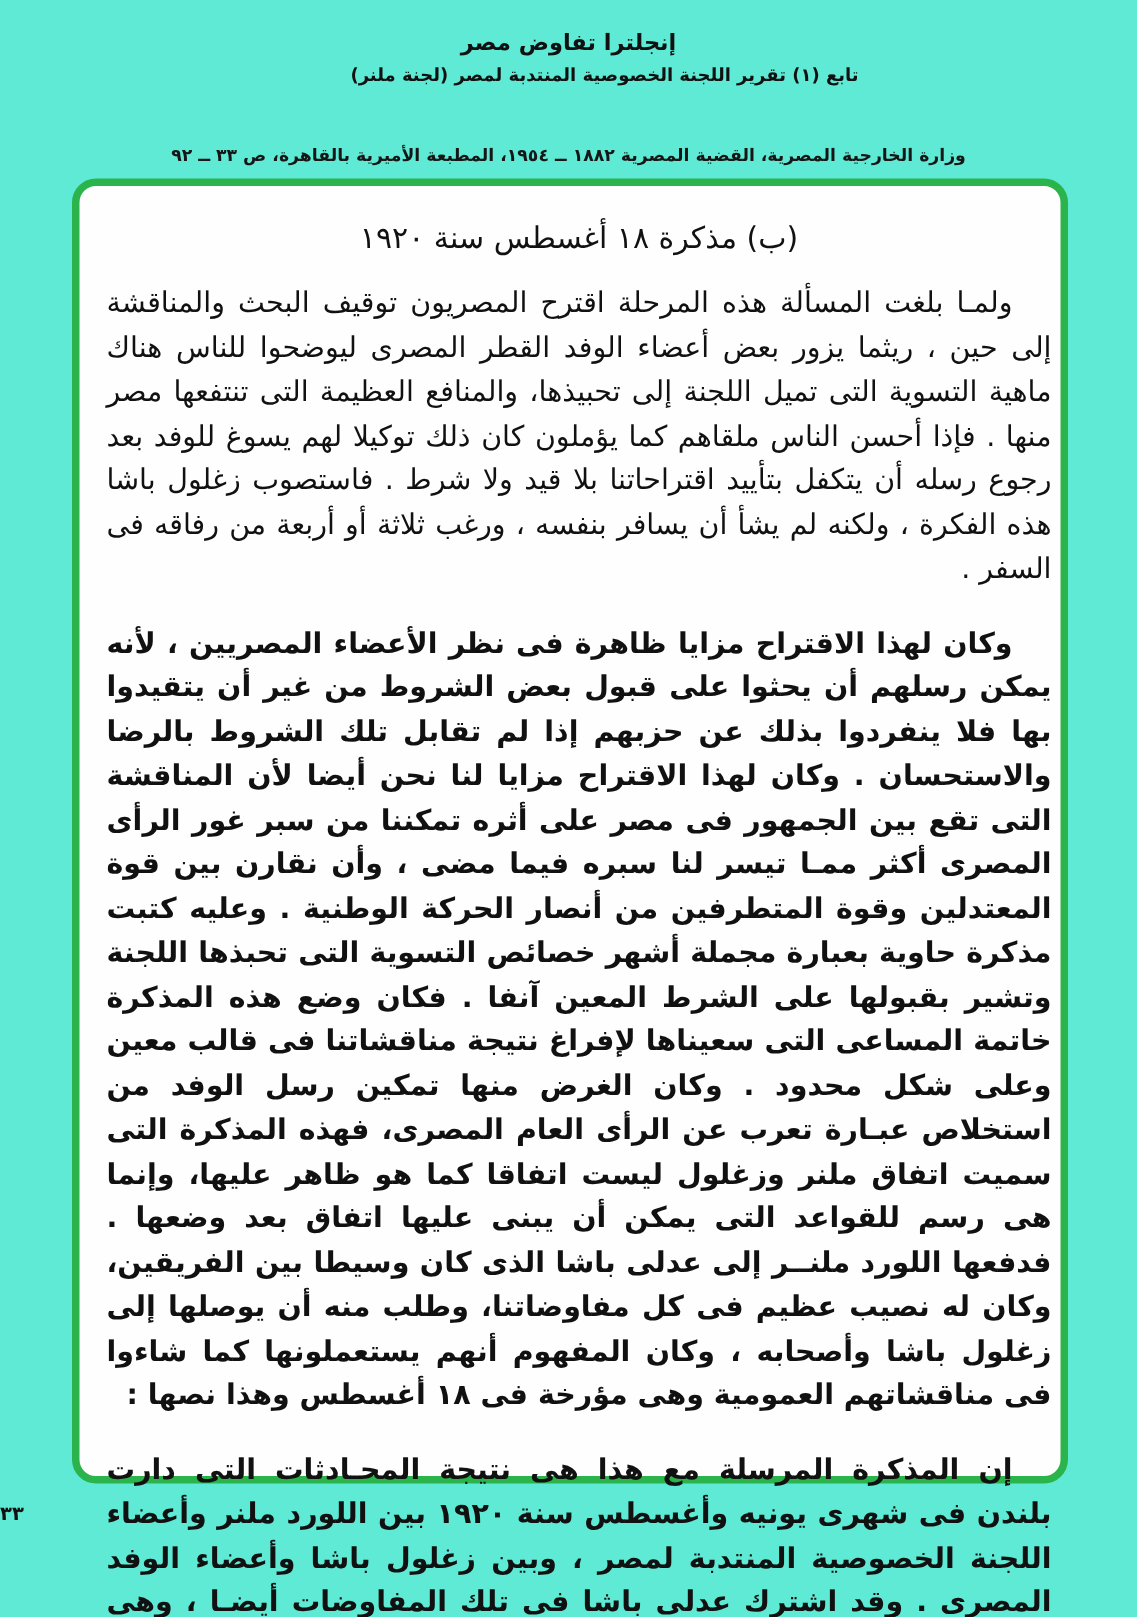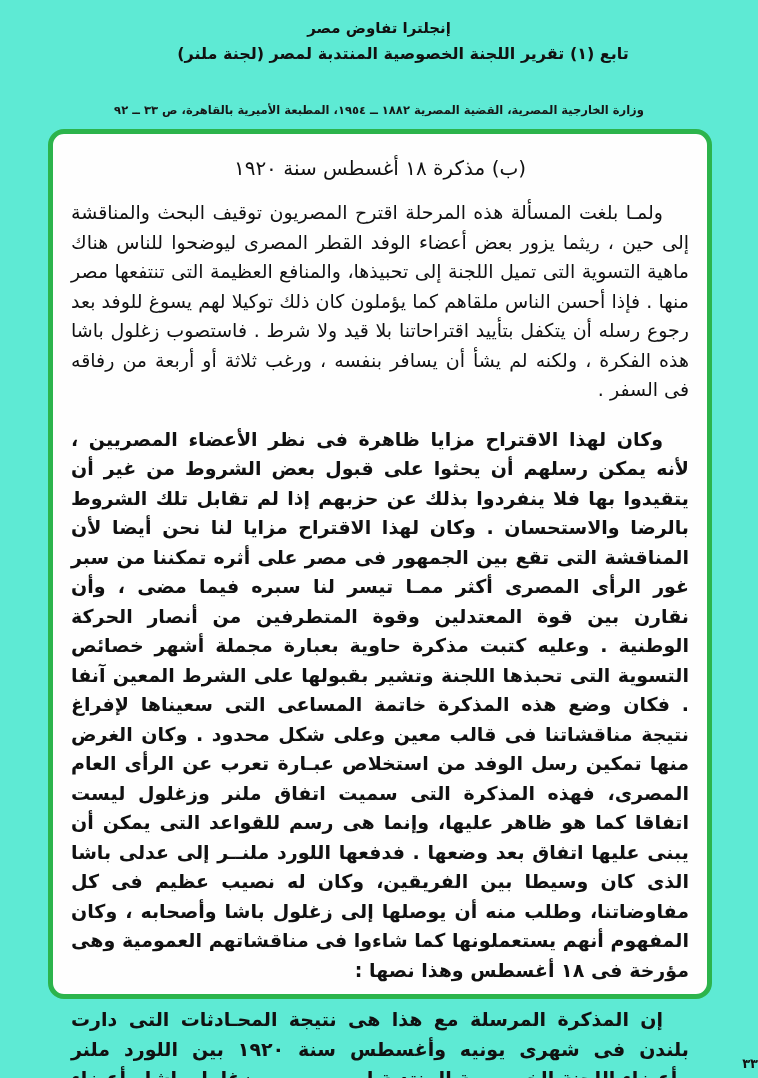--- a/index.html
+++ b/index.html
@@ -24,21 +24,21 @@
     padding-top: 16px;
     text-align: center;
   }
   .hdr-line1 {
     font-size: 15px;
     font-weight: bold;
     line-height: 1.6;
     letter-spacing: 0.2px;
   }
   .hdr-line2 {
-    font-size: 16px;
+    font-size: 12px;
     font-weight: bold;
     line-height: 1.8;
     padding-left: 48px;
   }
   .hdr-line3 {
     font-size: 11.5px;
     font-weight: bold;
     line-height: 1.7;
     color: #161616;
     margin-top: 32px;
@@ -46,22 +46,21 @@
   
   .frame {
     position: absolute;
     left: 48px;
     top: 119px;
     width: 664px;
     height: 870px;
     border: 5px solid #2cb44c;
     border-radius: 16px;
     background: #fefefe;
-    padding: 12px 18px 10px 18px;
-    margin-top: 10px;
+    padding: 12px 6px 10px 18px;
   }
   .doc-title {
     text-align: center;
     font-size: 20px;
     font-weight: normal;
     margin: 10px 0 18px 0;
     letter-spacing: 0.5px;
   }
   .doc-body p {
     margin: 0;
@@ -73,22 +72,22 @@
   }
   .doc-body p + p {
     margin-top: 20px;
     font-weight: bold;
   }
   
   .page-number {
     position: absolute;
     left: 0;
     right: 0;
-    top: 1056px;
-    text-align: right;
+    top: 1002px;
+    text-align: left;
     font-size: 13px;
     font-weight: bold;
   }
 </style>
 </head>
 <body>
 
 <div class="page">
 
   <div class="page-header">

